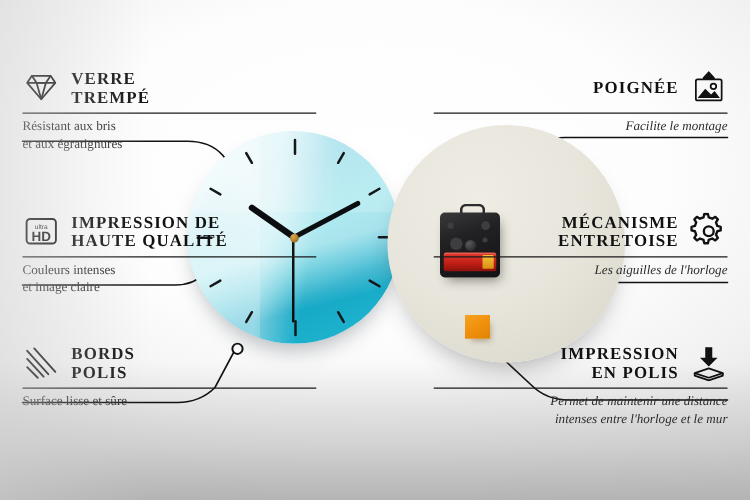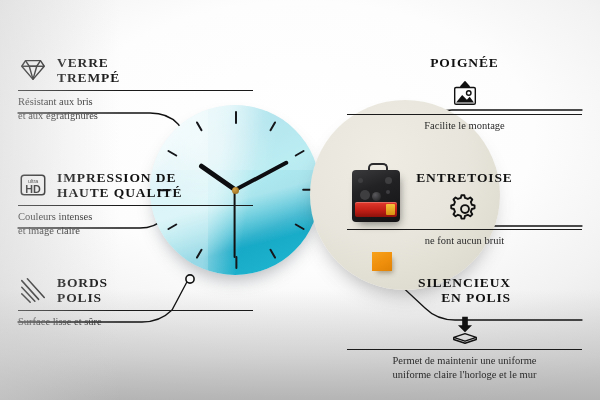--- a/index.html
+++ b/index.html
@@ -25,36 +25,36 @@
     pointer-events:none;
   }
 
   
   .lines{position:absolute;left:0;top:0;width:600px;height:400px;pointer-events:none;}
 
   
   .feat{position:absolute;width:235px;}
   .feat .head{display:flex;align-items:center;gap:9px;}
   .feat.left .head{justify-content:flex-start;}
-  .feat.right .head{justify-content:flex-end;flex-direction:column;}
+  .feat.right .head{justify-content:flex-end;}
   .titlewrap{line-height:1.12;}
   .t1,.t2{
     font-family:"Liberation Serif", serif;
     font-weight:700;letter-spacing:.9px;font-size:13.5px;color:#111;
     white-space:nowrap;
   }
   .feat.left .t1,.feat.left .t2{text-align:left;}
   .feat.right .t1,.feat.right .t2{text-align:right;}
   .feat .rule{height:1px;background:#1a1a1a;margin-top:5px;width:100%;}
   .sub{
     font-family:"Liberation Serif", serif;
     font-size:10.5px;color:#2b2b2b;line-height:1.35;margin-top:4px;white-space:nowrap;
   }
   .feat.left .sub{text-align:left;}
-  .feat.right .sub{text-align:center;}
+  .feat.right .sub{text-align:right;font-style:italic;}
   .ico{width:30px;height:30px;flex:0 0 30px;display:block;}
   .ico svg{display:block;width:30px;height:30px;}
 
   
   #f-verre   {left:18px; top:55px;}
   #f-impr    {left:18px; top:170px;}
   #f-bords   {left:18px; top:275px;}
   #f-poignee {left:347px;top:55px;}
   #f-meca    {left:347px;top:170px;}
   #f-entre   {left:347px;top:275px;}
@@ -281,51 +281,52 @@
     </div>
     <div class="rule"></div>
     <div class="sub">
       <div>Facilite le montage</div>
     </div>
   </div>
 
   <div class="feat right" id="f-meca">
     <div class="head">
       <span class="titlewrap">
+        <div class="t1">MÉCANISME</div>
         <div class="t2">ENTRETOISE</div>
       </span>
       <span class="ico">
         <svg viewBox="0 0 32 32">
             <g fill="none" stroke="#111" stroke-width="2" stroke-linejoin="round">
           <path d="M16 4.2 l3 1.1 2.6-1.6 2.2 2.2 -1.6 2.6 1.1 3 2.9 .7 v3.1 l-2.9 .7 -1.1 3 1.6 2.6 -2.2 2.2 -2.6-1.6 -3 1.1 -.7 2.9 h-3.1 l-.7-2.9 -3-1.1 -2.6 1.6 -2.2-2.2 1.6-2.6 -1.1-3 -2.9-.7 v-3.1 l2.9-.7 1.1-3 -1.6-2.6 2.2-2.2 2.6 1.6 3-1.1 .7-2.9 h3.1 z"></path>
           <circle cx="16" cy="16" r="4.2"></circle>
         </g>
           </svg>
       </span>
     </div>
     <div class="rule"></div>
     <div class="sub">
-      <div>ne font aucun bruit</div>
+      <div>Les aiguilles de l'horloge</div>
     </div>
   </div>
 
   <div class="feat right" id="f-entre">
     <div class="head">
       <span class="titlewrap">
-        <div class="t1">SILENCIEUX</div>
+        <div class="t1">IMPRESSION</div>
         <div class="t2">EN POLIS</div>
       </span>
       <span class="ico">
         <svg viewBox="0 0 32 32">
           <path d="M13 3 h6 v9 h4.5 L16 19.5 L8.5 12 H13 Z" fill="#111"></path>
           <path d="M16 21 L28 25 L16 29 L4 25 Z" fill="none" stroke="#111" stroke-width="1.5" stroke-linejoin="round"></path>
           <path d="M4 25 v2.2 L16 31.2 L28 27.2 V25" fill="none" stroke="#111" stroke-width="1.5" stroke-linejoin="round"></path>
         </svg>
       </span>
     </div>
     <div class="rule"></div>
     <div class="sub">
-      <div>Permet de maintenir une uniforme</div>
-      <div>uniforme claire l'horloge et le mur</div>
+      <div>Permet de maintenir une distance</div>
+      <div>intenses entre l'horloge et le mur</div>
     </div>
   </div>
 
 </div>
 
 </body></html>

